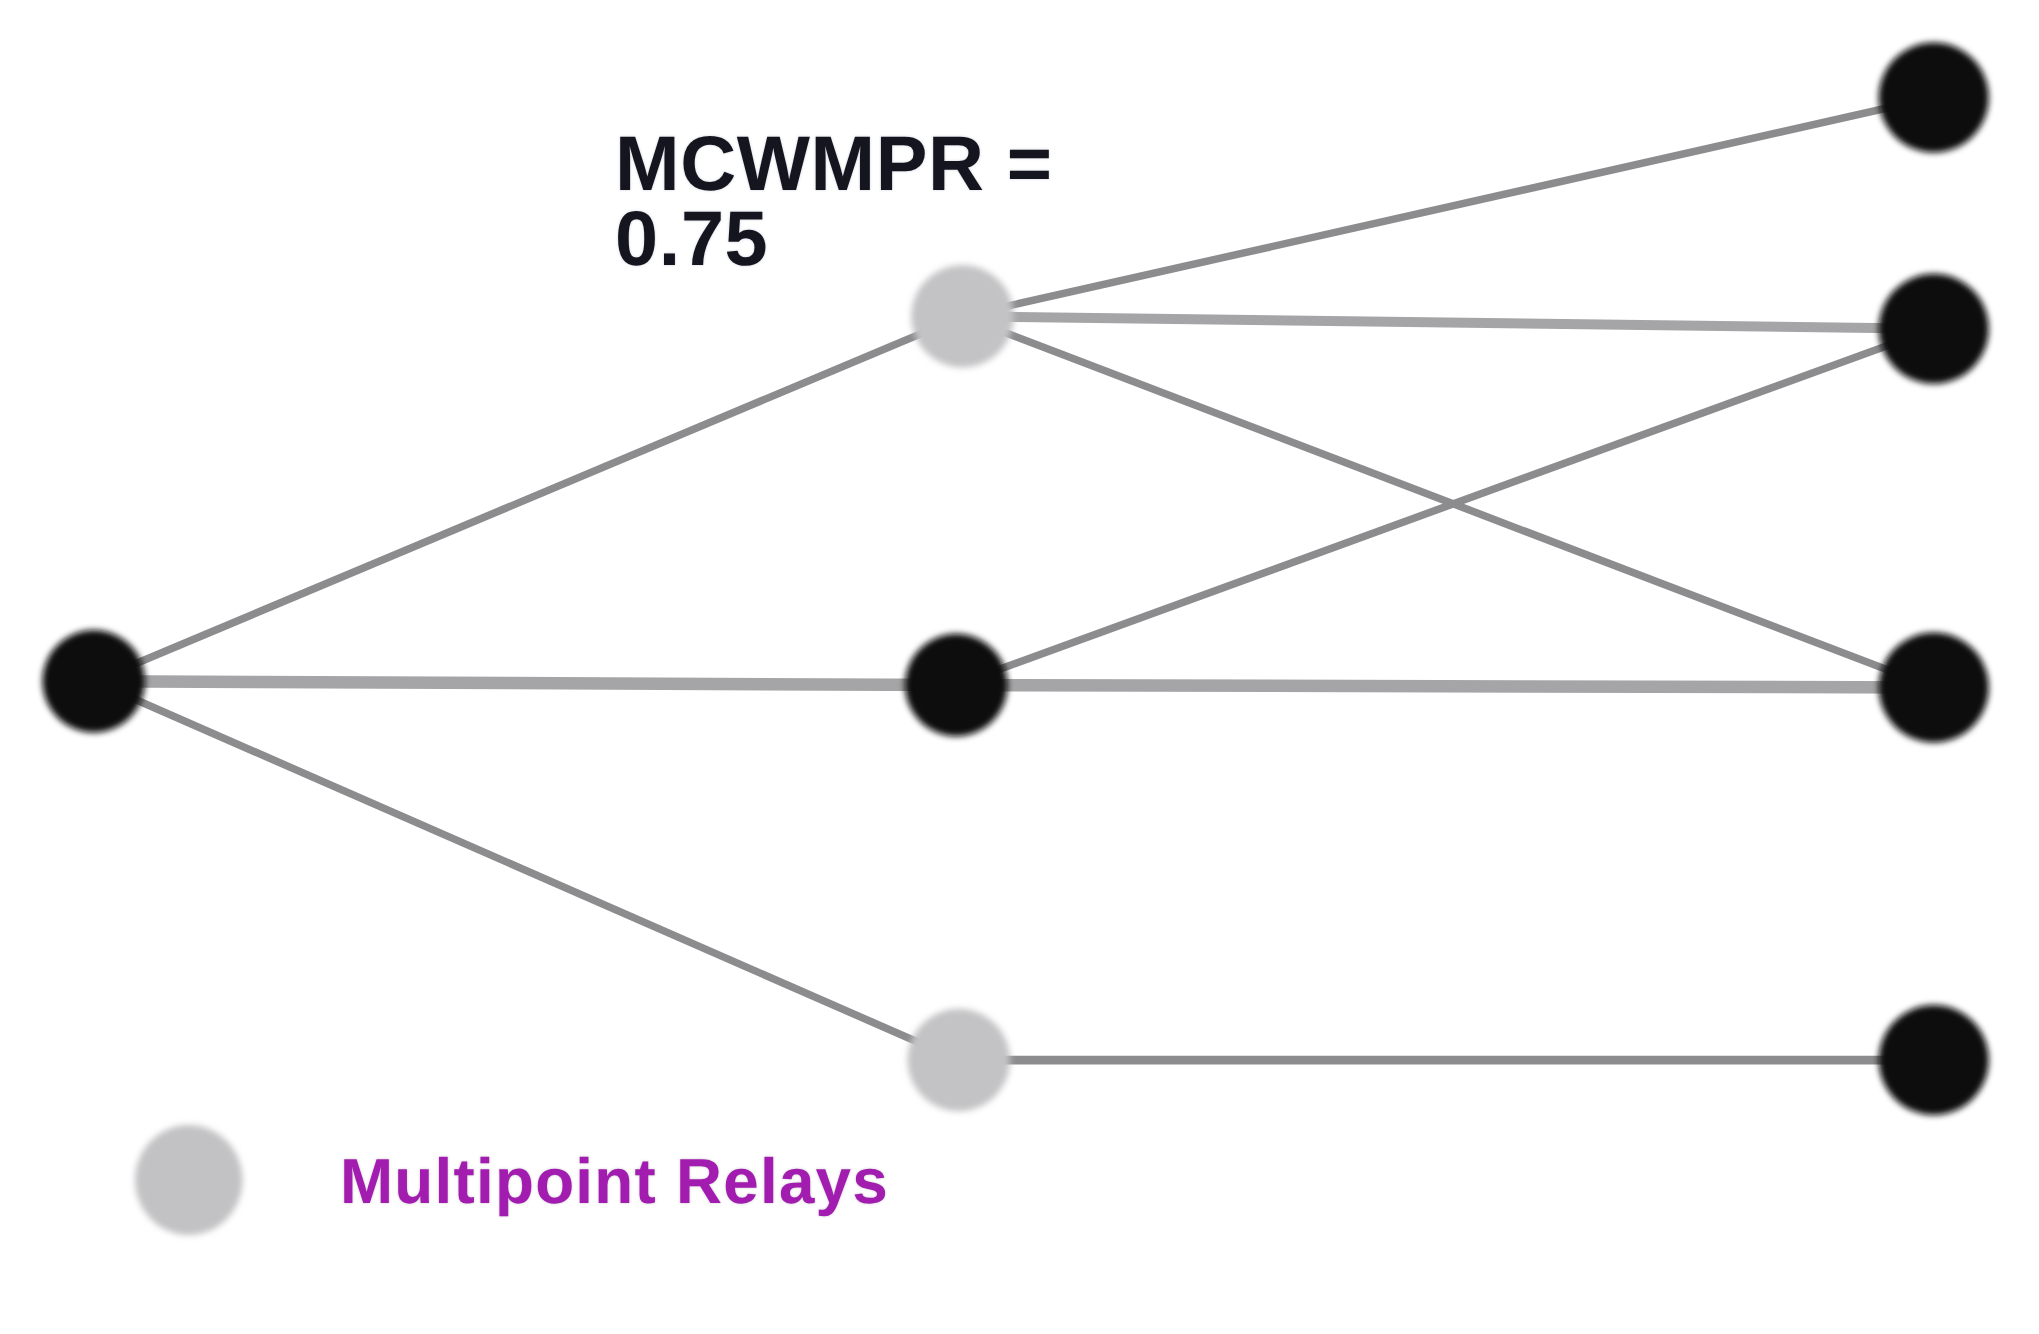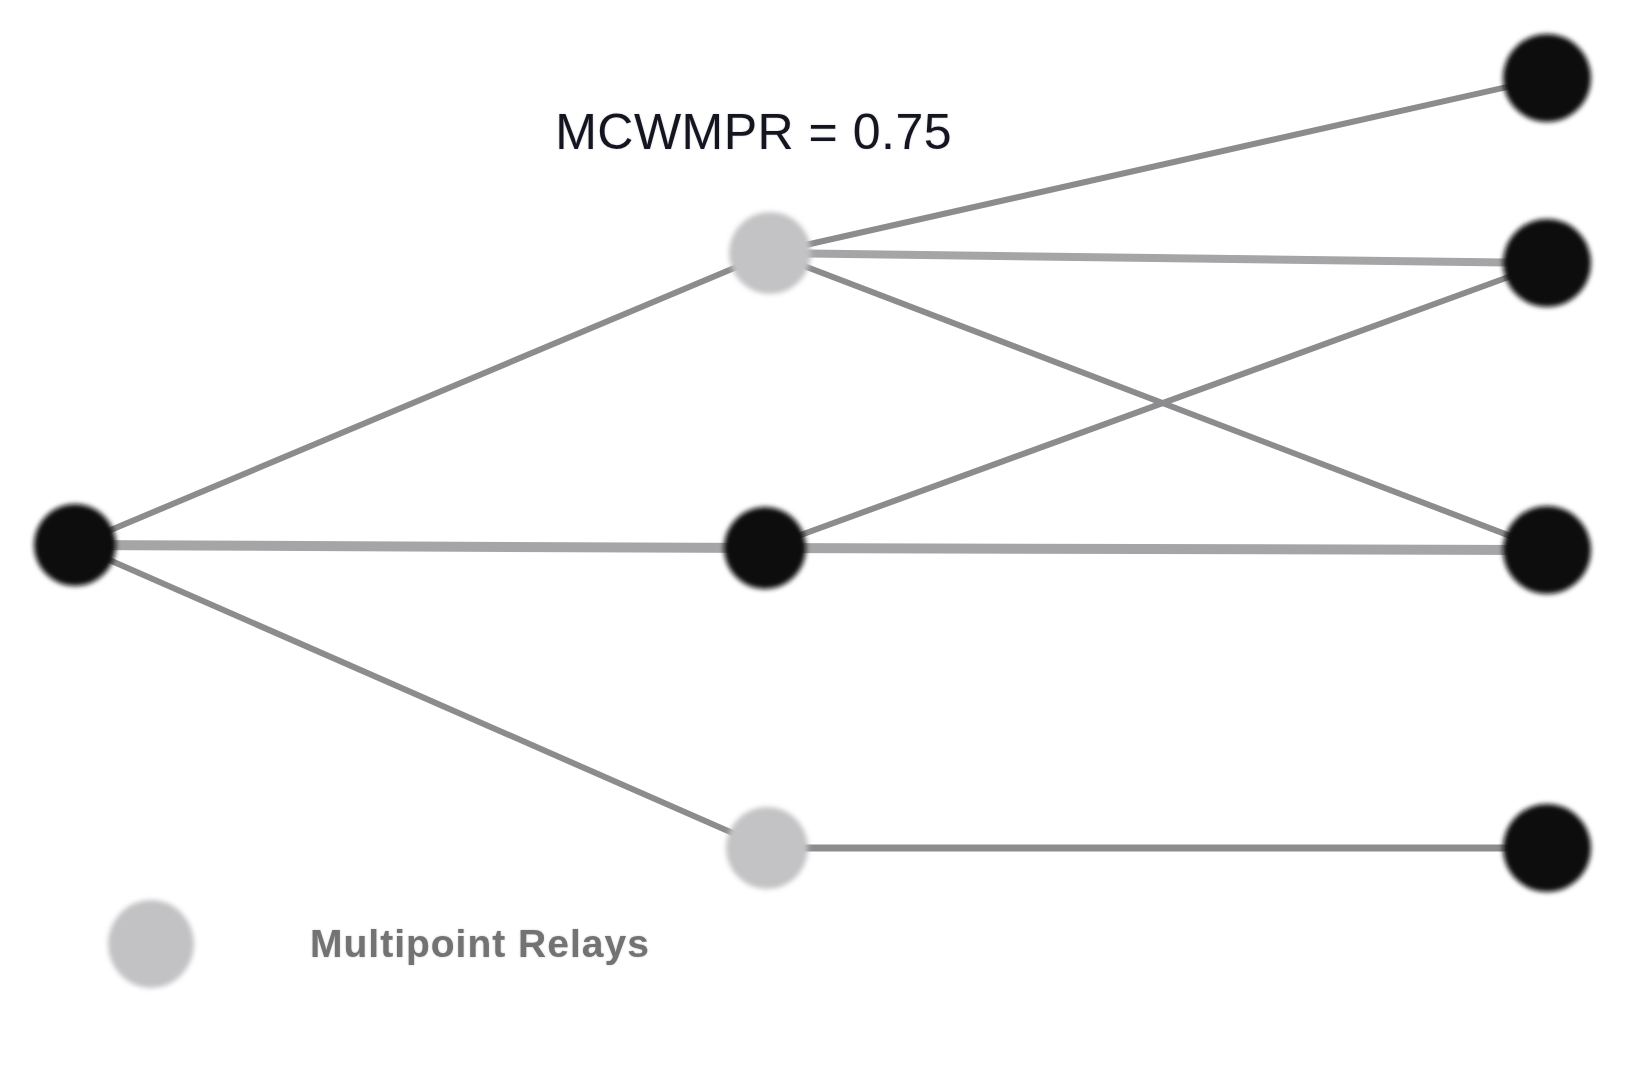--- a/index.html
+++ b/index.html
@@ -15,25 +15,25 @@
     background: #ffffff;
     overflow: hidden;
   }
   svg.diagram {
     position: absolute;
     left: 0;
     top: 0;
   }
   .diagram-label {
     position: absolute;
-    font-weight: normal;
-    font-size: 50px;
+    font-weight: bold;
+    font-size: 62px;
     letter-spacing: 0.5px;
     color: #15151f;
-    text-align: right;
+    text-align: left;
     width: 460px;
     line-height: 60px;
     text-shadow: 0 0 2px rgba(40,50,90,0.25);
   }
   .label-075 { left: 492px; top: 102px; }
   .label-080 { left: 492px; top: 395px; }
   .legend {
     position: absolute;
     left: 108px;
     top: 900px;
@@ -42,25 +42,25 @@
   }
   .legend-swatch {
     width: 86px;
     height: 88px;
     border-radius: 50%;
     background: #c2c2c4;
     filter: blur(2.5px);
     flex: 0 0 auto;
   }
   .legend-label {
-    margin-left: 116px;
+    margin-left: 78px;
     font-weight: bold;
-    font-size: 39px;
+    font-size: 51px;
     letter-spacing: 1px;
-    color: #737373;
+    color: #a21caf;
     white-space: nowrap;
     text-shadow: 0 0 2px rgba(60,60,80,0.3);
   }
 </style>
 </head>
 <body>
 
 <div class="canvas">
 
   <svg class="diagram" width="1631" height="1067" viewBox="0 0 1631 1067">

